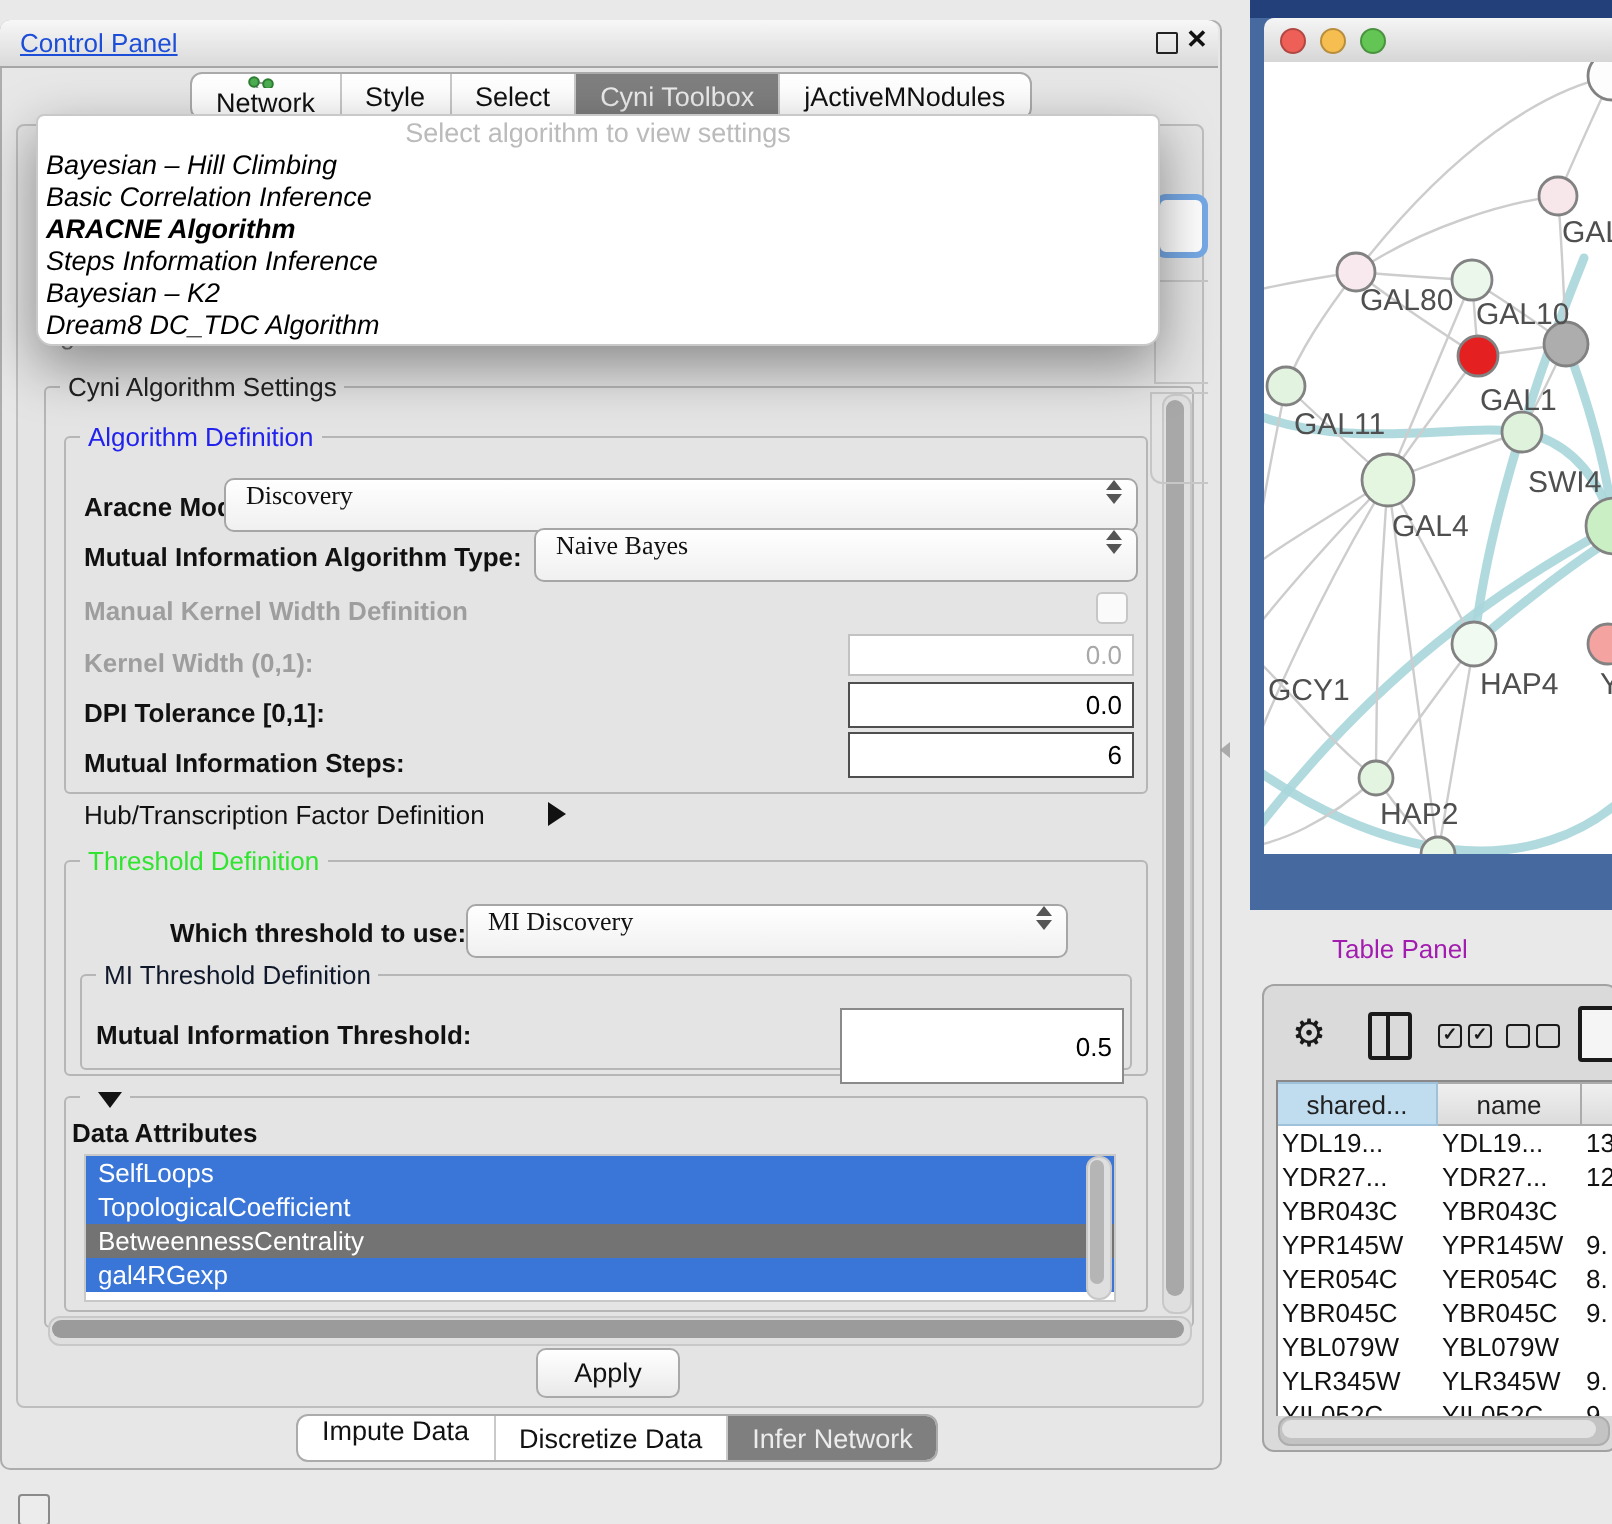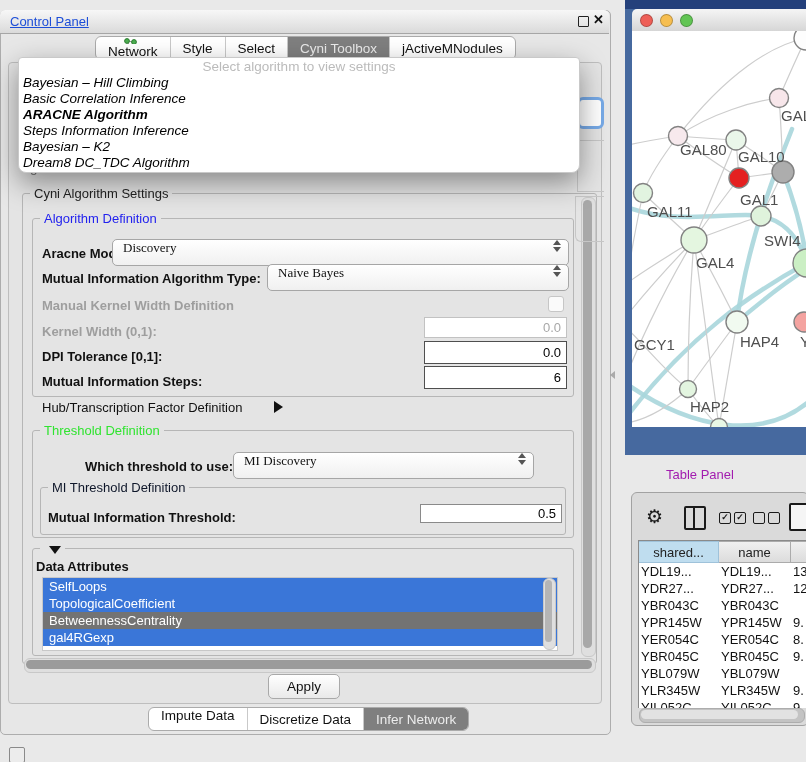--- a/index.html
+++ b/index.html
@@ -192,21 +192,21 @@
     <span class="val">MI Discovery</span>
     <span class="spin">
         <span class="tri-up"></span>
         <span class="tri-dn"></span>
       </span>
   </div>
 
   <div class="abs group" style="left:40px;top:487px;width:524px;height:46px;"></div>
   <div class="abs legend" style="left:48px;top:467px;color:#0f172a;margin-top:13px;">MI Threshold Definition</div>
   <div class="abs lbl" style="left:48px;top:510px;text-align:right;">Mutual Information Threshold:</div>
-  <div class="abs field" style="left:420px;top:504px;width:142px;height:19px;border:1px solid #8A8A8A;color:#000;padding-left:20px;">0.5</div>
+  <div class="abs field" style="left:420px;top:504px;width:142px;height:38px;border:1px solid #8A8A8A;color:#000;padding-left:20px;">0.5</div>
 
   <div class="abs group" style="left:32px;top:548px;width:540px;height:106px;"></div>
   <div class="abs legend" style="left:40px;top:541px;color:#111;">
     <span style="display:inline-block;width:0;height:0;border-left:6px solid transparent;border-right:6px solid transparent;border-top:8px solid #111;vertical-align:middle;margin-left:5px;"></span>
   </div>
   <div class="abs lbl" style="left:36px;top:559px;">Data Attributes</div>
   <div class="abs attr-list" style="left:42px;top:577px;width:514px;height:72px;" id="attrList">
       <div class="attr-item" style="background: rgb(58, 118, 216);">SelfLoops</div>
       <div class="attr-item" style="background: rgb(58, 118, 216);">TopologicalCoefficient</div>
       <div class="attr-item" style="background: #737373;">BetweennessCentrality</div>

